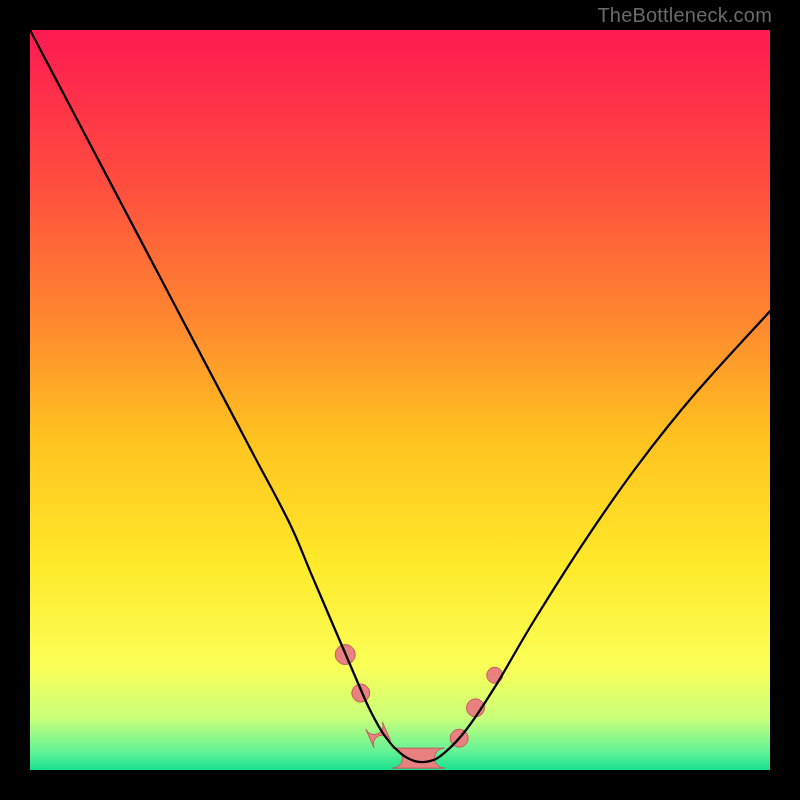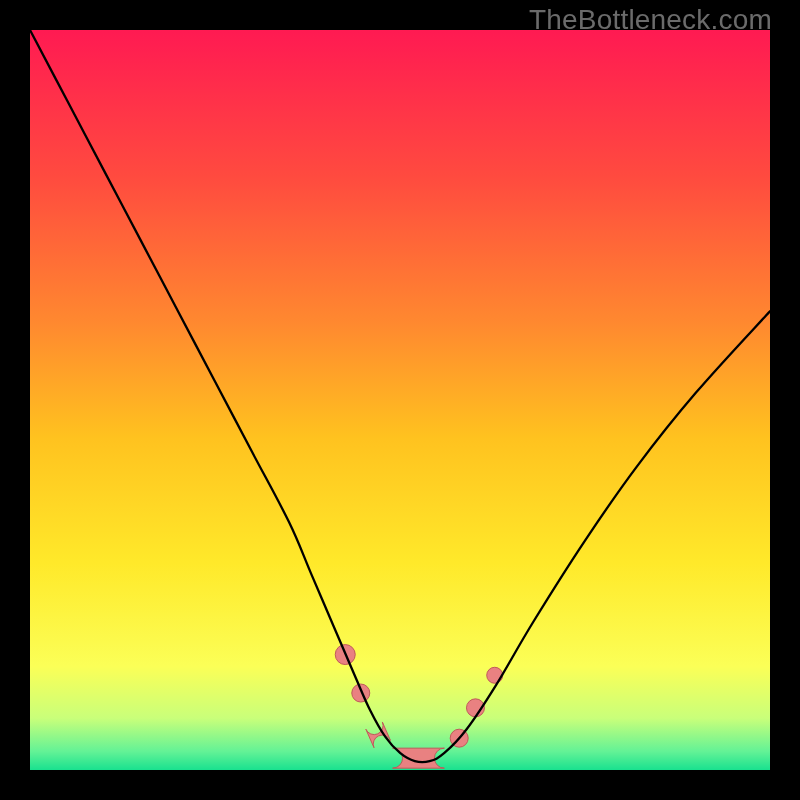--- a/index.html
+++ b/index.html
@@ -16,21 +16,21 @@
     width: 800px;
     height: 800px;
     background: #000000;
   }
   .gradient-box {
     position: absolute;
   }
   .watermark {
     position: absolute;
     color: #6b6b6b;
-    font-size: 28px;
+    font-size: 20px;
     font-weight: 400;
     letter-spacing: 0.2px;
   }
   svg.curve {
     position: absolute;
     left: 0;
     top: 0;
   }
 </style>
 </head>

